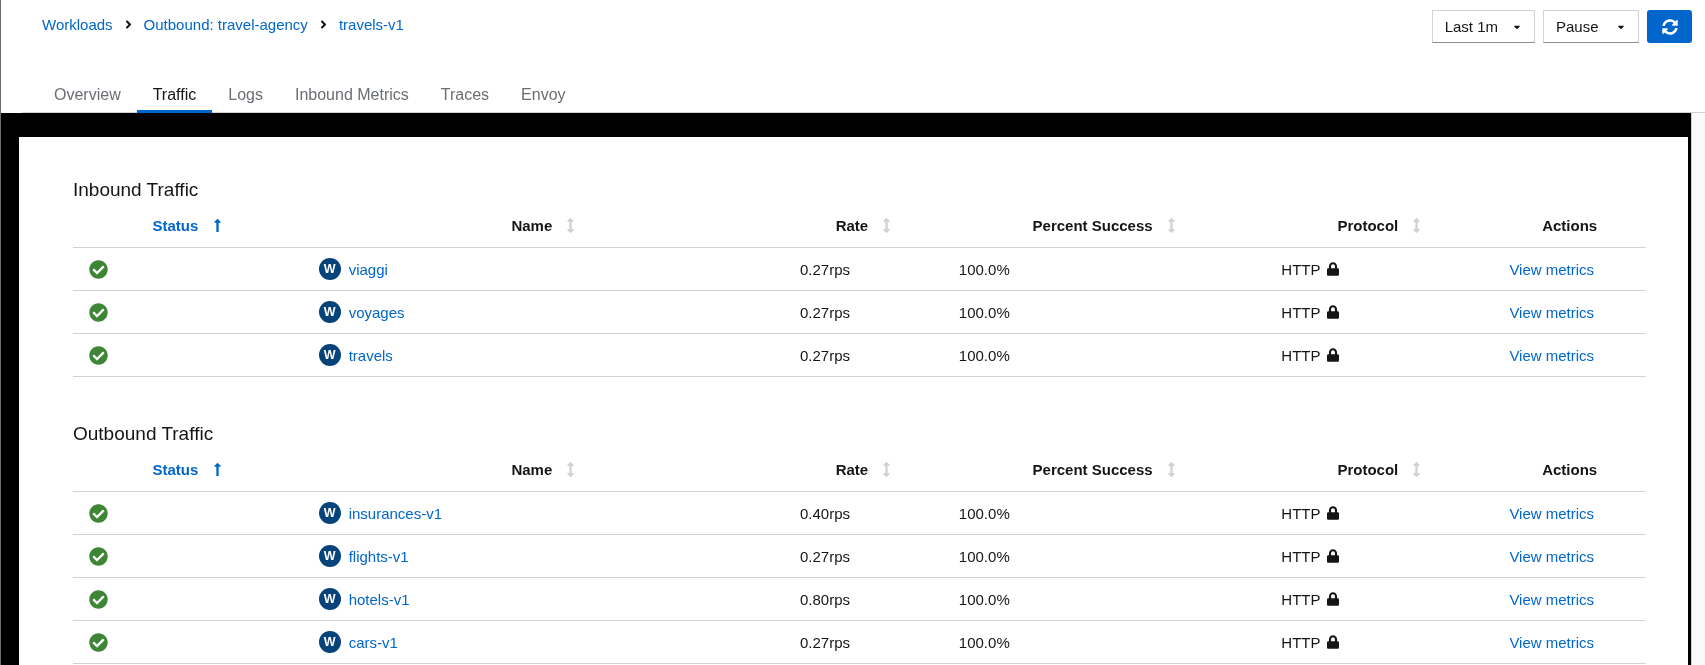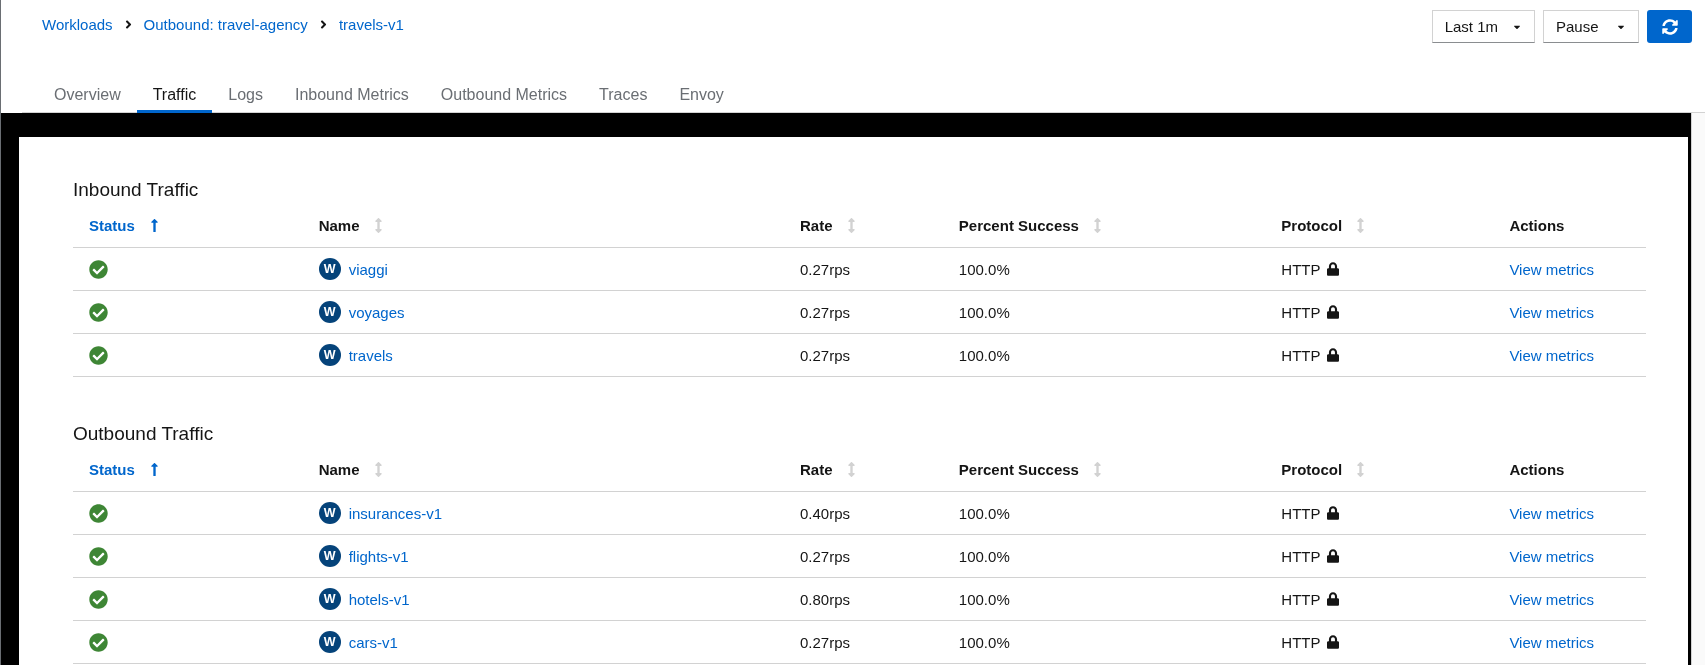--- a/index.html
+++ b/index.html
@@ -32,21 +32,21 @@
   .card { position:absolute; left:18px; top:24px; width:1669px; min-height:512px; background:#fff;
           padding:42px 42px 34px 54px; box-shadow:0 1px 2px rgba(3,3,3,.12); }
   .scrolltrack { position:absolute; top:113px; right:0; bottom:0; width:14px; background:#fafafa; border-left:1px solid #d2d2d2; }
 
   .section + .section { margin-top:46px; }
   .section-title { font-size:19px; font-weight:400; color:#151515; margin:0 0 8px 0; }
 
   table { width:100%; border-collapse:collapse; table-layout:fixed; }
   col.c-status { width:14.6%; } col.c-name { width:30.6%; } col.c-rate { width:10.1%; }
   col.c-percent { width:20.5%; } col.c-protocol { width:14.5%; } col.c-actions { width:9.7%; }
-  th { text-align:left; font-size:15px; font-weight:700; color:#151515; padding:8px 16px 13px; border-bottom:1px solid #d2d2d2; }
+  th { text-align:center; font-size:15px; font-weight:700; color:#151515; padding:8px 16px 13px; border-bottom:1px solid #d2d2d2; }
   th.sortable { cursor:pointer; }
   th.sorted .th-label { color:#0066cc; }
   td { font-size:15px; color:#151515; padding:10px 16px; border-bottom:1px solid #d2d2d2; height:39px; vertical-align:middle; }
   .sort-ic { margin-left:14px; vertical-align:-2px; display:inline-block; }
   .sort-ic svg { display:block; }
 
   .health-ic svg { width:19px; height:19px; display:block; }
   .name-cell { display:flex; align-items:center; }
   .wbadge { flex:0 0 auto; width:22px; height:22px; border-radius:50%; background:#05437a; color:#fff; font-size:12.5px; font-weight:700;
             display:inline-flex; align-items:center; justify-content:center; margin-right:8px; }
@@ -98,21 +98,20 @@
             <path d="M370.72 133.28C339.458 104.008 298.888 87.962 255.848 88c-77.458.068-144.328 53.178-162.791 126.85-1.344 5.363-6.122 9.15-11.651 9.15H24.103c-7.498 0-13.194-6.807-11.807-14.176C33.933 94.924 134.813 8 256 8c66.448 0 126.791 26.136 171.315 68.685L463.03 40.97C478.149 25.851 504 36.559 504 57.941V192c0 13.255-10.745 24-24 24H345.941c-21.382 0-32.09-25.851-16.971-40.971l41.75-41.749zM32 296h134.059c21.382 0 32.09 25.851 16.971 40.971l-41.75 41.75c31.262 29.273 71.835 45.319 114.876 45.28 77.418-.07 144.315-53.144 162.787-126.849 1.344-5.363 6.122-9.15 11.651-9.15h57.304c7.498 0 13.194 6.807 11.807 14.176C478.067 417.076 377.187 504 256 504c-66.448 0-126.791-26.136-171.315-68.685L48.97 471.03C33.851 486.149 8 475.441 8 454.059V320c0-13.255 10.745-24 24-24z"></path>
           </svg>
       </button>
     </div>
 
     <div class="tabbar">
         <div class="tab"><span class="tab-label">Overview</span></div>
         <div class="tab active"><span class="tab-label">Traffic</span></div>
         <div class="tab"><span class="tab-label">Logs</span></div>
         <div class="tab"><span class="tab-label">Inbound Metrics</span></div>
-        <div class="tab"><span class="tab-label">Outbound Metrics</span></div>
         <div class="tab"><span class="tab-label">Traces</span></div>
         <div class="tab"><span class="tab-label">Envoy</span></div>
       </div>
   </header>
 
   <main class="content">
     <div class="card">
         <section class="section">
     <h2 class="section-title">Inbound Traffic</h2>
     <table>

